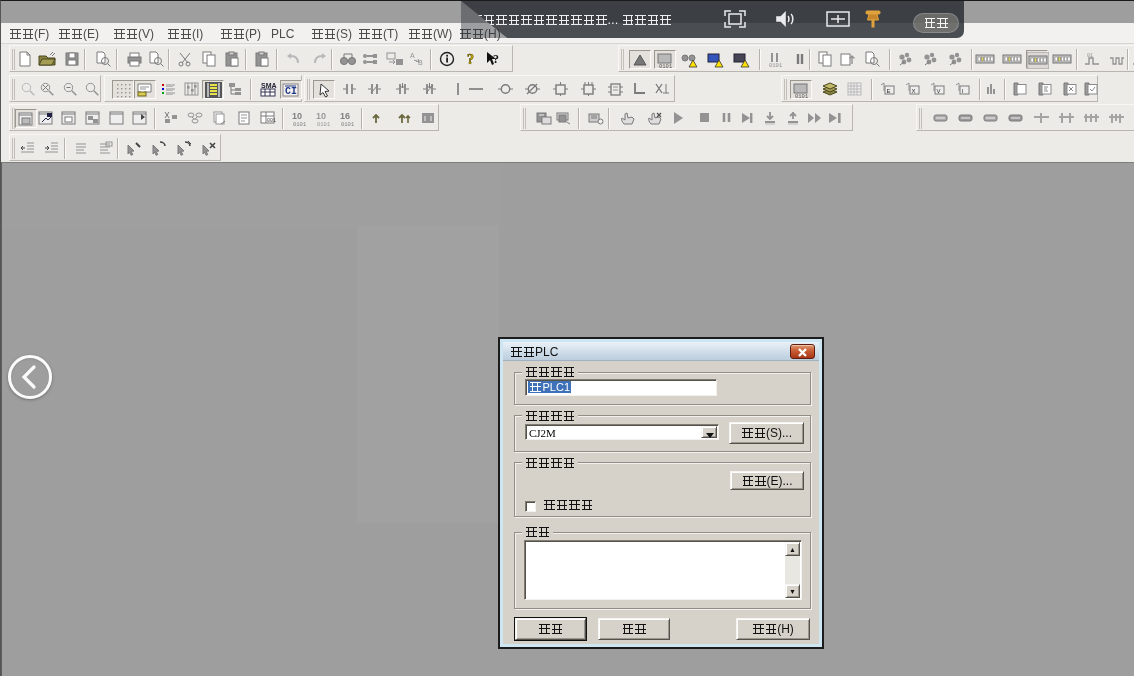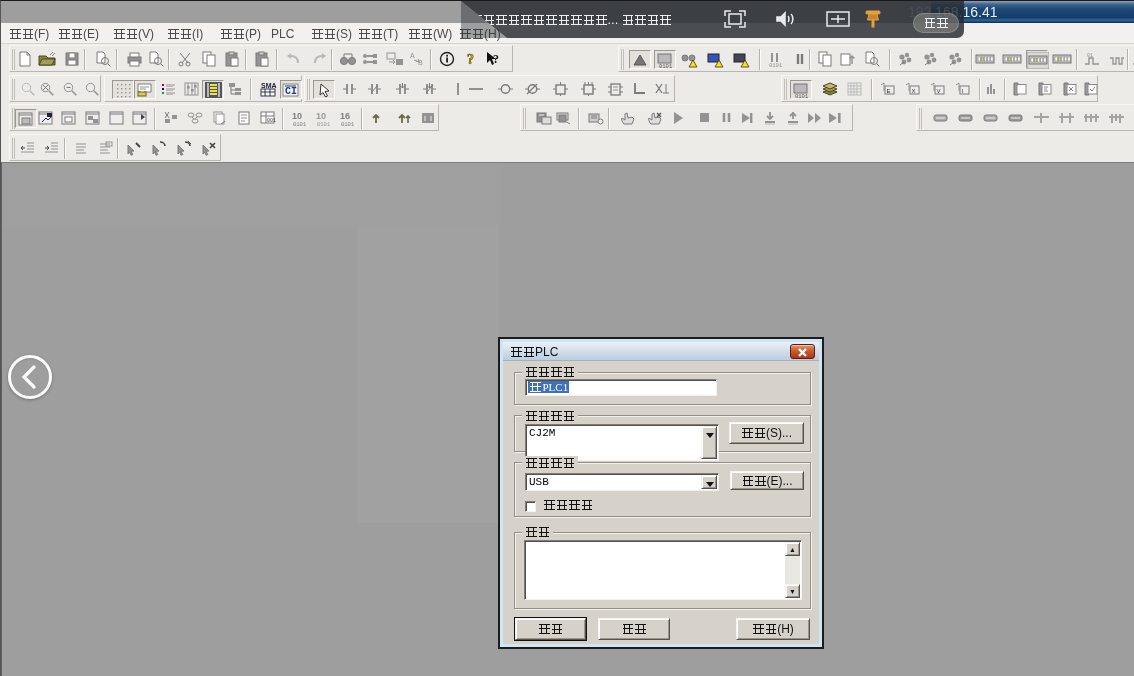--- a/index.html
+++ b/index.html
@@ -46,23 +46,20 @@
 #dclose {position:absolute;right:4px;top:2px;width:25px;height:15px;line-height:0;padding-top:1px;background:linear-gradient(#e09a70,#c85c34 45%,#a83618);border:1px solid #5e1d0e;border-radius:3px;color:#fff;text-align:center;font-size:11px;font-weight:bold;line-height:13px;box-shadow:inset 0 1px 0 rgba(255,255,255,.45)}
 .gb {position:absolute;border:1px solid #928e86;box-shadow:inset 1px 1px 0 #f3f1ed, 1px 1px 0 #f3f1ed}
 .gl {position:absolute;background:#d6d2ca;font-size:12px;color:#111;padding:0 3px;white-space:nowrap}
 .inp {position:absolute;background:#fff;border:1px solid;border-color:#807c74 #f3f1ed #f3f1ed #807c74;box-shadow:inset 1px 1px 0 #55524c}
 .cbtn {position:absolute;background:#d6d2ca;border:1px solid;border-color:#f6f4f0 #55524c #55524c #f6f4f0;box-shadow:inset 1px 1px 0 #fff, inset -1px -1px 0 #9a968e;font-size:12px;color:#111;text-align:center}
 .dd {position:absolute;right:1px;top:1px;bottom:1px;width:16px;background:#d6d2ca;border:1px solid;border-color:#f6f4f0 #55524c #55524c #f6f4f0;box-shadow:inset 1px 1px 0 #fff, inset -1px -1px 0 #9a968e}
 .dd:after {content:"";position:absolute;left:4px;top:6px;border:4px solid transparent;border-top:5px solid #111}
 .sel {background:#3f71b8;color:#fff;padding:0 1px}
 </style></head><body>
 <div id="scr">
-<div id="bluebar">
-      <span class="ip">192.168.16.41</span>
-    </div>
 <div id="menubar">
 <span class="mi" style="left:8px"><i class="hz"></i><i class="hz"></i>(F)</span>
 <span class="mi" style="left:57px"><i class="hz"></i><i class="hz"></i>(E)</span>
 <span class="mi" style="left:112px"><i class="hz"></i><i class="hz"></i>(V)</span>
 <span class="mi" style="left:166px"><i class="hz"></i><i class="hz"></i>(I)</span>
 <span class="mi" style="left:219px"><i class="hz"></i><i class="hz"></i>(P)</span>
 <span class="mi" style="left:270px">PLC</span>
 <span class="mi" style="left:310px"><i class="hz"></i><i class="hz"></i>(S)</span>
 <span class="mi" style="left:357px"><i class="hz"></i><i class="hz"></i>(T)</span>
 <span class="mi" style="left:407px"><i class="hz"></i><i class="hz"></i>(W)</span>
@@ -780,28 +777,27 @@
 </div>
 <div id="dlg">
   <div id="dtitle">
         <span class="tt"><i class="hz"></i><i class="hz"></i>PLC</span>
         <span id="dclose"><svg width="23" height="13" viewBox="0 0 23 13">
             <path d="M8 3l7 7M15 3l-7 7" stroke="#fff" stroke-width="2.4"></path>
           </svg></span>
       </div>
   <div class="gb" style="left:14px;top:33px;width:297px;height:33px"></div>
   <span class="gl" style="left:22px;top:26px"><i class="hz"></i><i class="hz"></i><i class="hz"></i><i class="hz"></i></span>
-  <div class="inp" style="left:25px;top:40px;width:192px;height:17px;font-size:11px;padding:1px 2px"><span class="sel" style="font-family:Liberation Serif, serif"><i class="hz" style="margin:0 2px 0 1px"></i>PLC1</span></div>
+  <div class="inp" style="left:25px;top:40px;width:192px;height:17px;font-size:11px;padding:1px 2px"><span class="sel" style="font-family:Liberation Sans, sans-serif"><i class="hz" style="margin:0 2px 0 1px"></i>PLC1</span></div>
   <div class="gb" style="left:14px;top:76px;width:297px;height:37px"></div>
   <span class="gl" style="left:22px;top:70px"><i class="hz"></i><i class="hz"></i><i class="hz"></i><i class="hz"></i></span>
-  <div class="inp" style="left:25px;top:85px;width:194px;height:37px;font-size:11px;padding:2px 3px;font-family:Liberation Mono, monospace">CJ2M<span class="dd"></span></div>
+  <div class="inp" style="left:25px;top:85px;width:194px;height:16px;font-size:11px;padding:2px 3px;font-family:Liberation Serif, serif">CJ2M<span class="dd"></span></div>
   <div class="cbtn" style="left:229px;top:83px;width:75px;height:22px;padding-top:3px"><i class="hz"></i><i class="hz"></i>(S)...</div>
   <div class="gb" style="left:14px;top:123px;width:297px;height:55px"></div>
   <span class="gl" style="left:22px;top:117px"><i class="hz"></i><i class="hz"></i><i class="hz"></i><i class="hz"></i></span>
-  <div class="inp" style="left:25px;top:134px;width:194px;height:18px;font-size:11px;padding:2px 3px;font-family:'Liberation Mono',monospace">USB<span class="dd"></span></div>
   <div class="cbtn" style="left:230px;top:132px;width:74px;height:19px;padding-top:2px"><i class="hz"></i><i class="hz"></i>(E)...</div>
   <div class="inp" style="left:25px;top:162px;width:11px;height:11px"></div>
   <span style="position:absolute;left:43px;top:159px;font-size:12px;color:#111"><i class="hz"></i><i class="hz"></i><i class="hz"></i><i class="hz"></i></span>
   <div class="gb" style="left:14px;top:193px;width:297px;height:77px"></div>
   <span class="gl" style="left:22px;top:186px"><i class="hz"></i><i class="hz"></i></span>
   <div class="inp" style="left:24px;top:201px;width:278px;height:60px">
      <div class="cbtn" style="right:1px;top:1px;width:15px;height:14px;font-size:7px;padding-top:3px">▲</div>
      <div class="cbtn" style="right:1px;bottom:1px;width:15px;height:14px;font-size:7px;padding-top:3px">▼</div>
      <div style="position:absolute;right:1px;top:15px;bottom:15px;width:15px;background:#e9e7e2"></div>
   </div>

